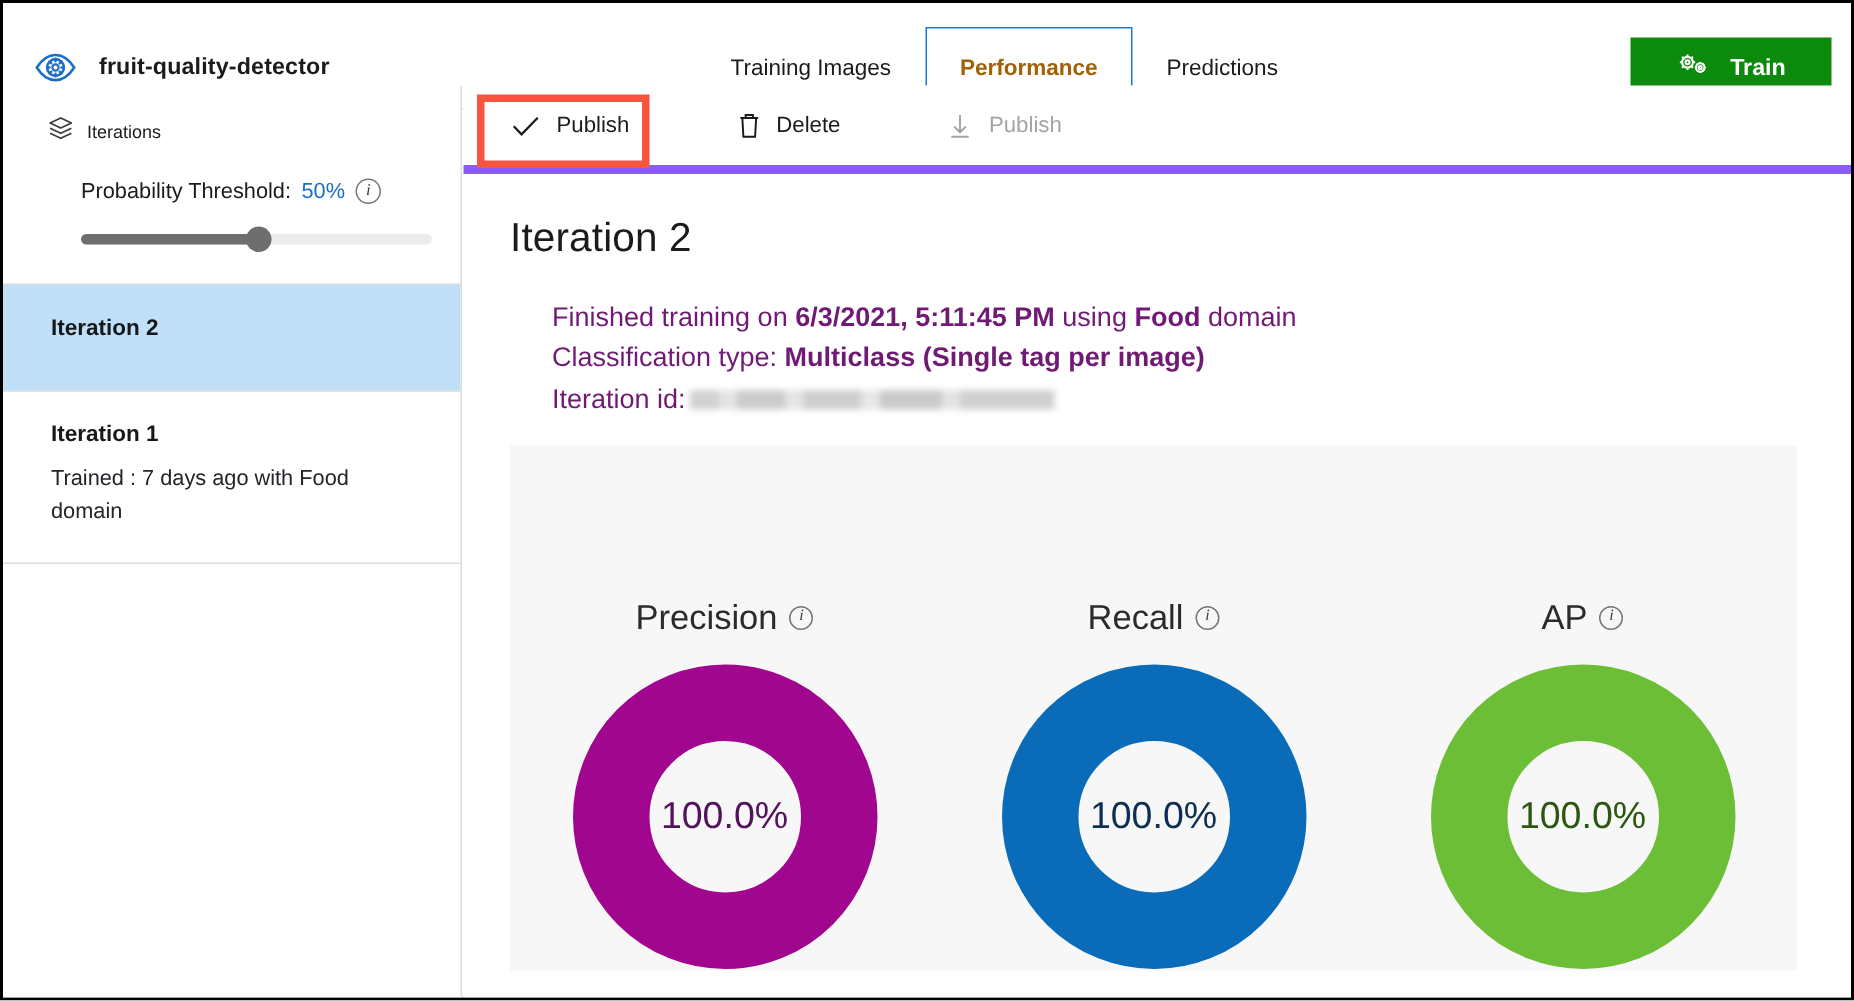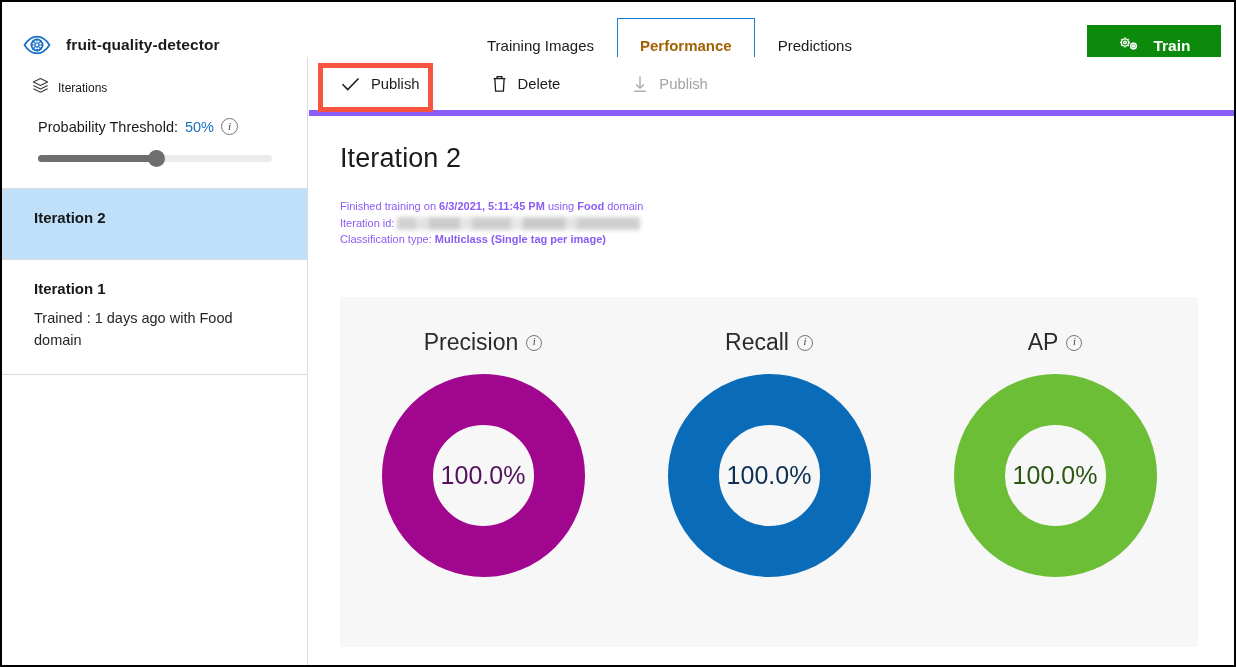--- a/index.html
+++ b/index.html
@@ -84,21 +84,21 @@
     background: #ffffff;
     border-right: 1px solid #dcdcdc;
   }
   .iterations-head {
     display: flex; align-items: center; gap: 9px;
     padding: 20px 0 0 30px;
   }
   .iterations-head .label {
     font-size: 12px; color: #1b1b1b;
   }
-  .threshold-block { padding: 20px 36px 0 36px; }
+  .threshold-block { padding: 20px 36px 0 36px; margin-left: 16px; }
   .threshold-line {
     display: flex; align-items: center; gap: 7px;
     font-size: 14.5px; color: #1b1b1b; white-space: nowrap;
   }
   .threshold-value { color: #1a6fc4; }
   .info-circle {
     display: inline-flex; align-items: center; justify-content: center;
     width: 17px; height: 17px; border-radius: 50%;
     border: 1px solid #767676; color: #3a3a3a;
     font-size: 11px; font-family: "Liberation Serif", serif;
@@ -169,36 +169,36 @@
     width: 115px; height: 49px;
     border: 5px solid #f9543f;
     pointer-events: none;
   }
 
   .content { padding: 27px 0 0 31px; }
   .page-title {
     font-size: 27px; color: #1b1b1b; font-weight: 400;
     letter-spacing: .1px;
   }
-  .meta { margin-top: 24px; font-size: 11px; color: #8b5cf6; line-height: 1.52; }
+  .meta { margin-top: 24px; font-size: 18px; color: #701a75; line-height: 1.52; margin-left: 28px; }
   .meta b { font-weight: 700; }
   .redacted {
     display: inline-block; vertical-align: middle;
     width: 243px; height: 13px; margin-left: 3px;
     background: linear-gradient(90deg,#cfcfcf 0 8%,#e2e2e2 8% 13%,#c9c9c9 13% 26%,#e4e4e4 26% 31%,#cccccc 31% 47%,#e6e6e6 47% 52%,#c7c7c7 52% 69%,#e2e2e2 69% 74%,#cdcdcd 74% 100%);
     filter: blur(2px); opacity: .95;
   }
 
   .charts-panel {
     position: absolute; left: 31px; top: 240px;
     width: 858px; height: 350px;
     background: #f7f7f7;
   }
   .charts-row {
-    display: flex; height: 100%;
+    display: flex; height: 100%; align-items: flex-end;
   }
   .chart-col {
     flex: 1; position: relative;
     display: flex; flex-direction: column; align-items: center;
   }
   .chart-label {
     margin-top: 32px;
     display: flex; align-items: center; gap: 8px;
     font-size: 23px; color: #2b2b2b; font-weight: 400;
   }
@@ -289,21 +289,21 @@
     </div>
 
     <div class="iter-sep"></div>
 
     <div class="iter-item selected">
       <div class="iter-name">Iteration 2</div>
     </div>
 
     <div class="iter-item">
       <div class="iter-name">Iteration 1</div>
-      <div class="iter-desc">Trained : 1 days ago with Food domain</div>
+      <div class="iter-desc">Trained : 7 days ago with Food domain</div>
     </div>
   </div>
 
   <div class="main">
 
     <div class="cmdbar">
       <div class="cmd">
         <span class="cmd-icon">
           <svg width="19" height="14" viewBox="0 0 19 14">
             <path d="M1.5 7.2l5.2 5.4L17.5 1.5" fill="none" stroke="#1b1b1b" stroke-width="1.5"></path>
@@ -343,24 +343,24 @@
     </div>
 
     <div class="content">
       <div class="page-title">Iteration 2</div>
 
       <div class="meta">
         <div>
           <span>Finished training on </span><b>6/3/2021, 5:11:45 PM</b><span> using </span><b>Food</b><span> domain</span>
         </div>
         <div>
+          <span>Classification type: </span><b>Multiclass (Single tag per image)</b>
+        </div>
+        <div>
           <span>Iteration id:</span><span class="redacted"></span>
-        </div>
-        <div>
-          <span>Classification type: </span><b>Multiclass (Single tag per image)</b>
         </div>
       </div>
     </div>
 
     <div class="charts-panel">
       <div class="charts-row">
 
         <div class="chart-col">
           <div class="chart-label">
             <span>Precision</span>

